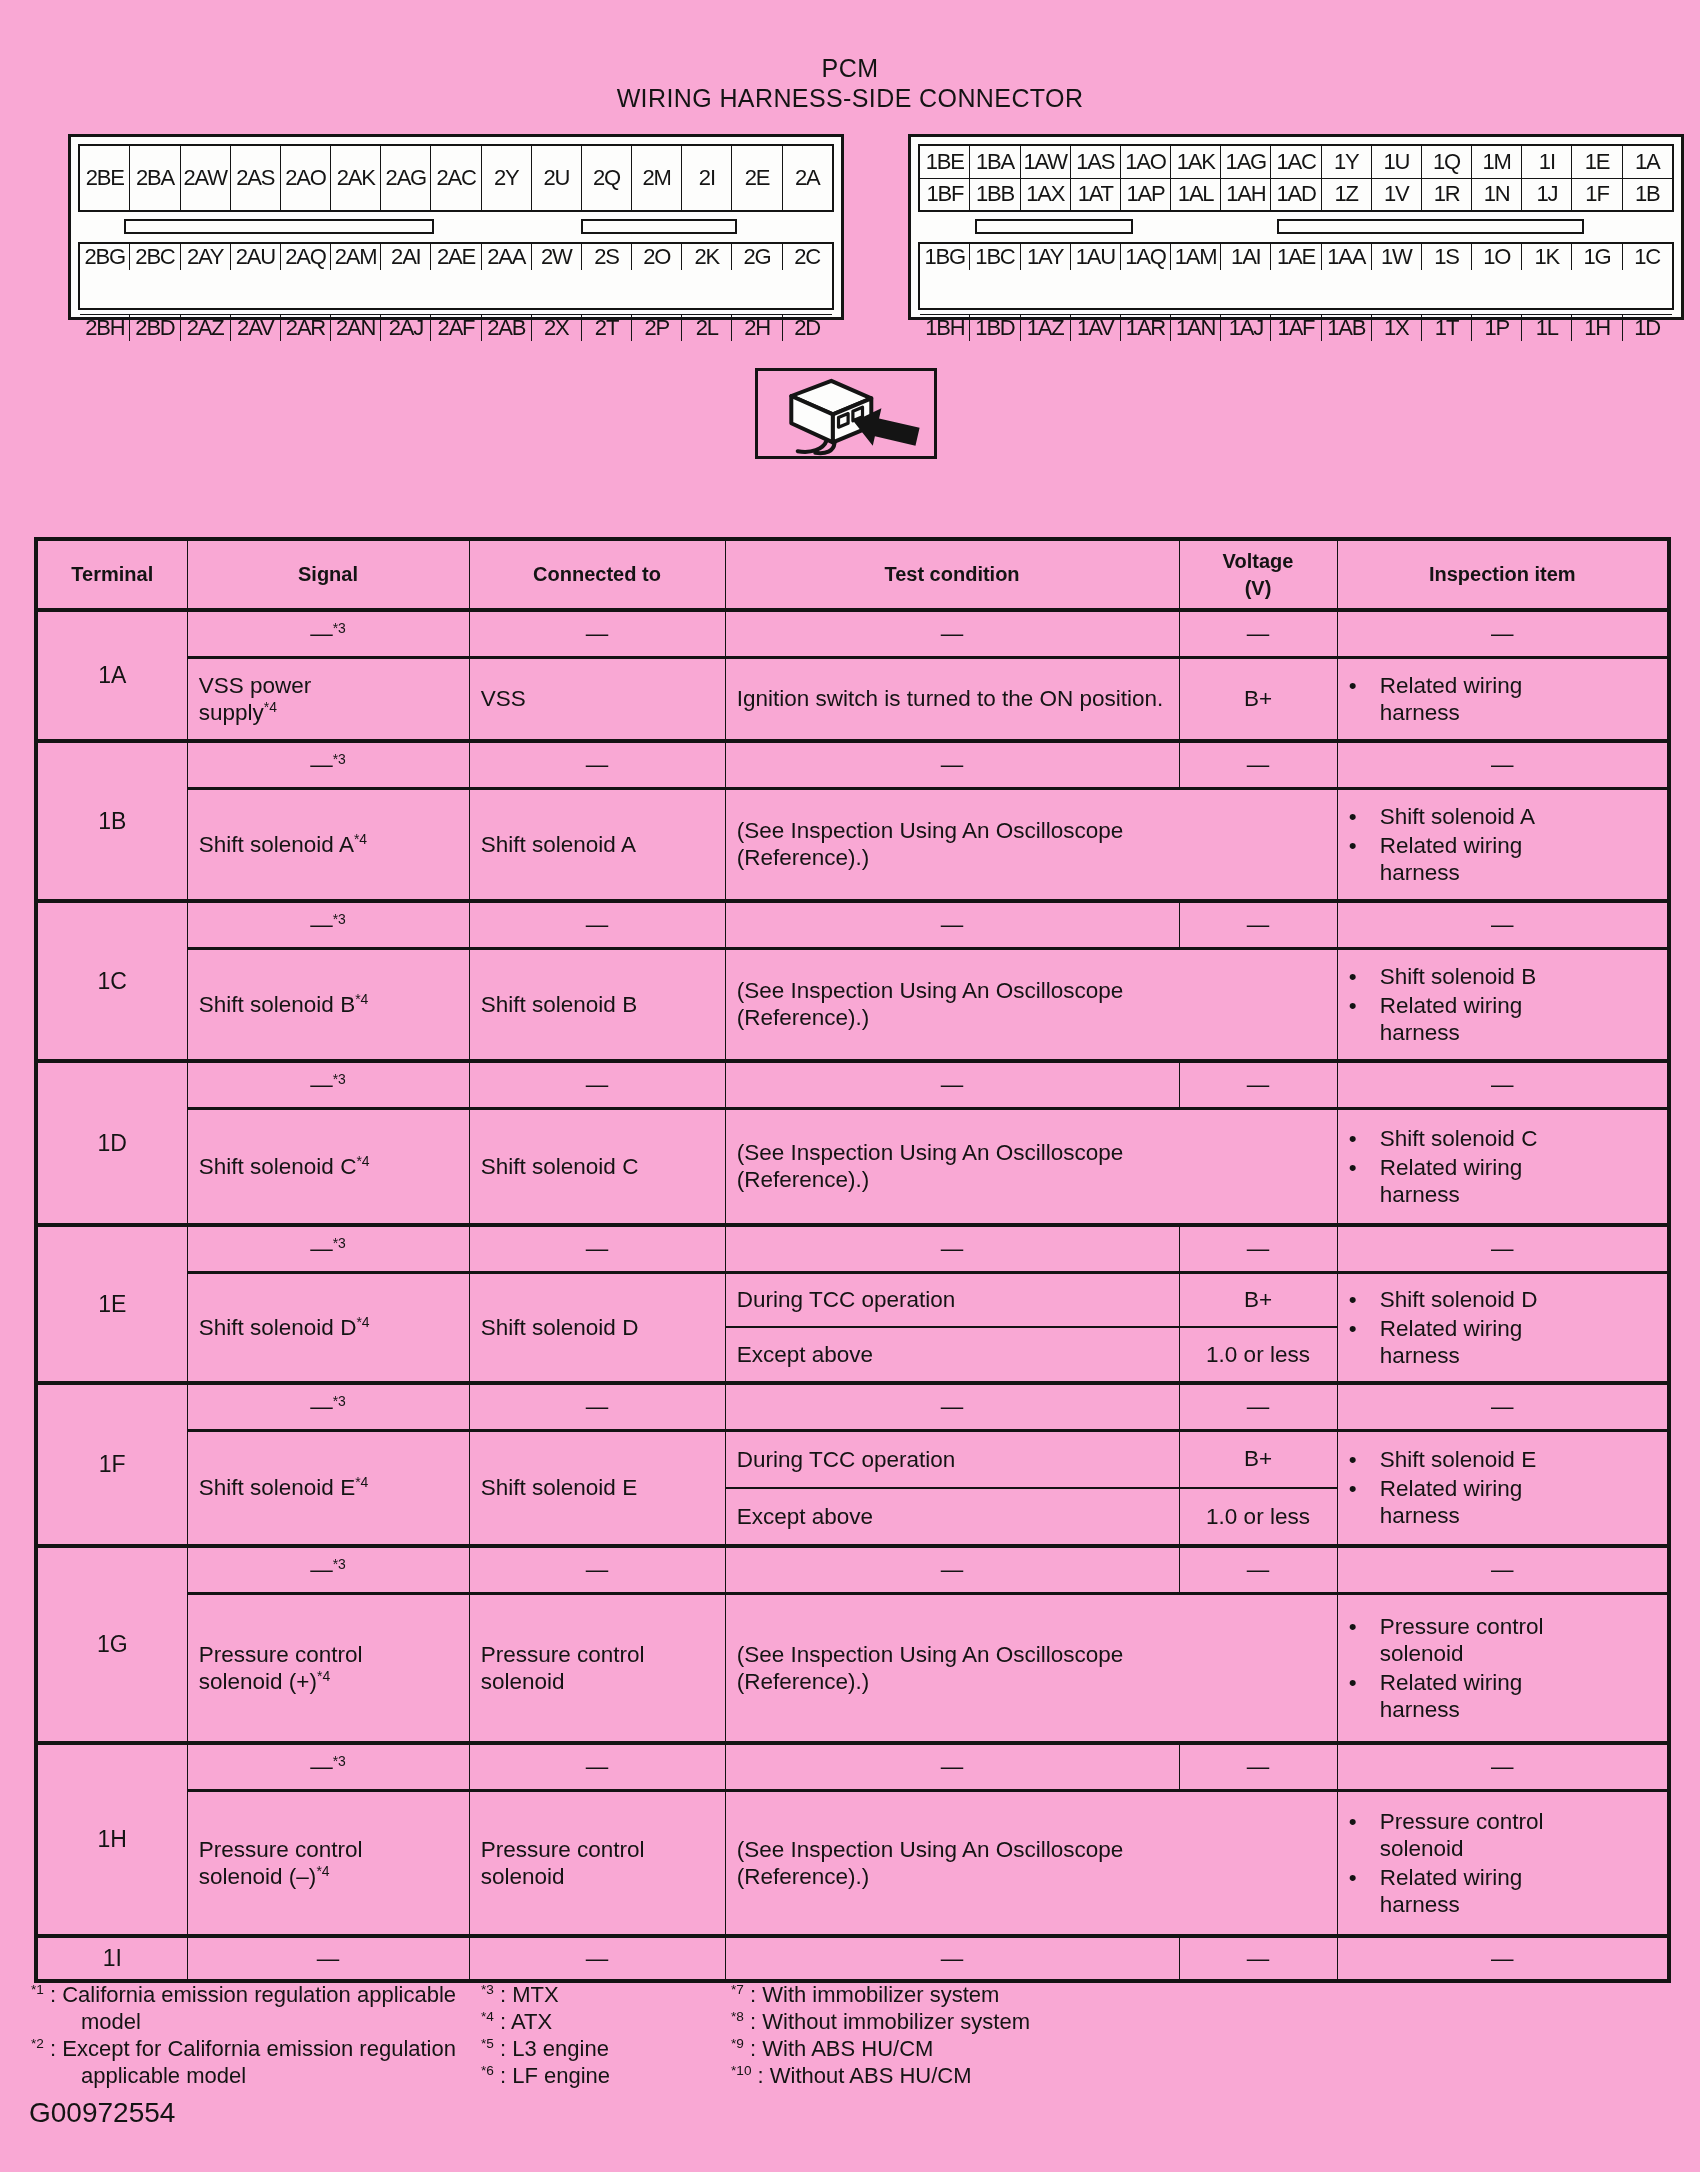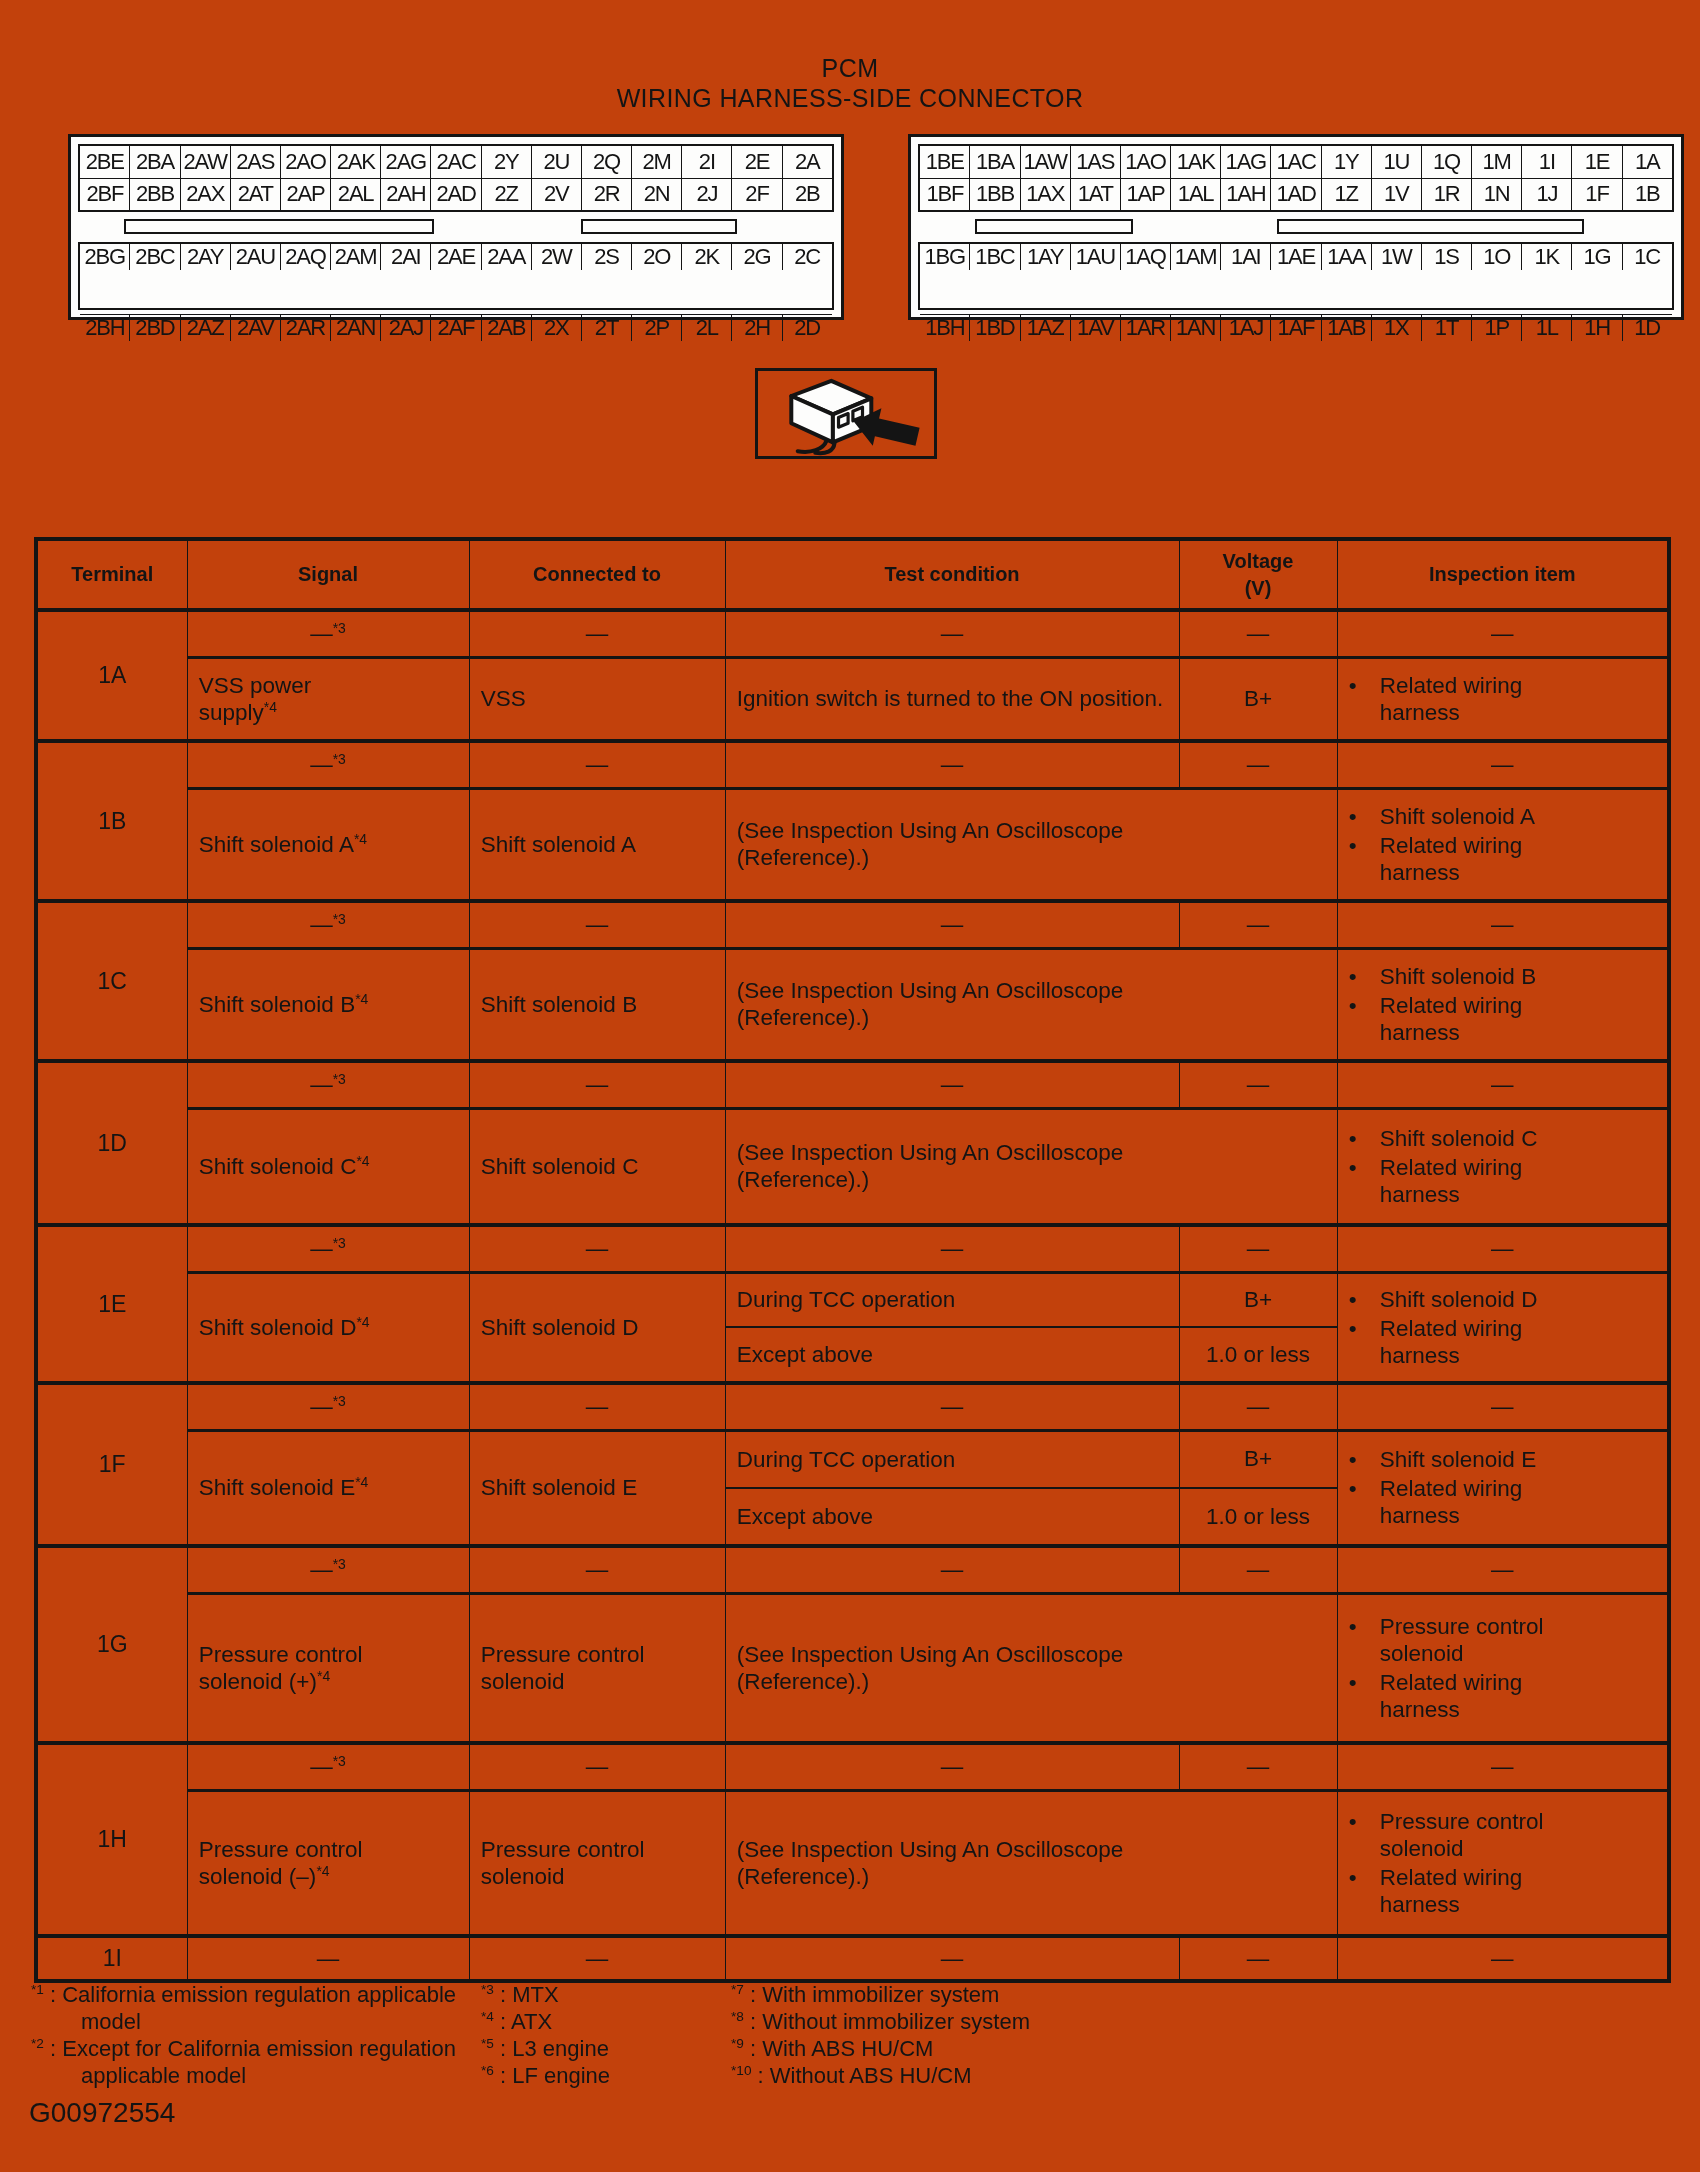--- a/index.html
+++ b/index.html
@@ -1,17 +1,17 @@
 <!DOCTYPE html>
 <html style="font-size:13px"><head>
 <meta charset="utf-8">
 <style>
   html,body { margin:0; padding:0; background:#e8e8e8; }
   .page {
-    position:relative; width:1700px; height:2172px; background:#c2410c;
+    position:relative; width:1700px; height:2172px; background:#f9a8d4;
     color:#141414; font-family:"Liberation Sans", sans-serif; overflow:hidden;
   }
   
   .title { position:absolute; top:53px; left:0; width:100%; text-align:center;
            font-size:25px; line-height:30px; letter-spacing:0.4px; }
   
   .connector { position:absolute; top:134px; width:776px; height:186px;
                border:3.2px solid #141414; box-sizing:border-box; background:#fdfdfc; }
   .conn-left  { left:68px; }
   .conn-right { left:908px; }
@@ -83,37 +83,20 @@
           <div class="pin">2AG</div>
           <div class="pin">2AC</div>
           <div class="pin">2Y</div>
           <div class="pin">2U</div>
           <div class="pin">2Q</div>
           <div class="pin">2M</div>
           <div class="pin">2I</div>
           <div class="pin">2E</div>
           <div class="pin">2A</div>
         </div>
-      <div class="pin-row">
-          <div class="pin">2BF</div>
-          <div class="pin">2BB</div>
-          <div class="pin">2AX</div>
-          <div class="pin">2AT</div>
-          <div class="pin">2AP</div>
-          <div class="pin">2AL</div>
-          <div class="pin">2AH</div>
-          <div class="pin">2AD</div>
-          <div class="pin">2Z</div>
-          <div class="pin">2V</div>
-          <div class="pin">2R</div>
-          <div class="pin">2N</div>
-          <div class="pin">2J</div>
-          <div class="pin">2F</div>
-          <div class="pin">2B</div>
-        </div>
     </div>
     <div class="key-slot" style="left:53px;width:310px"></div>
     <div class="key-slot" style="left:510px;width:156px"></div>
     <div class="pin-grid lower">
       <div class="pin-row">
           <div class="pin">2BG</div>
           <div class="pin">2BC</div>
           <div class="pin">2AY</div>
           <div class="pin">2AU</div>
           <div class="pin">2AQ</div>

